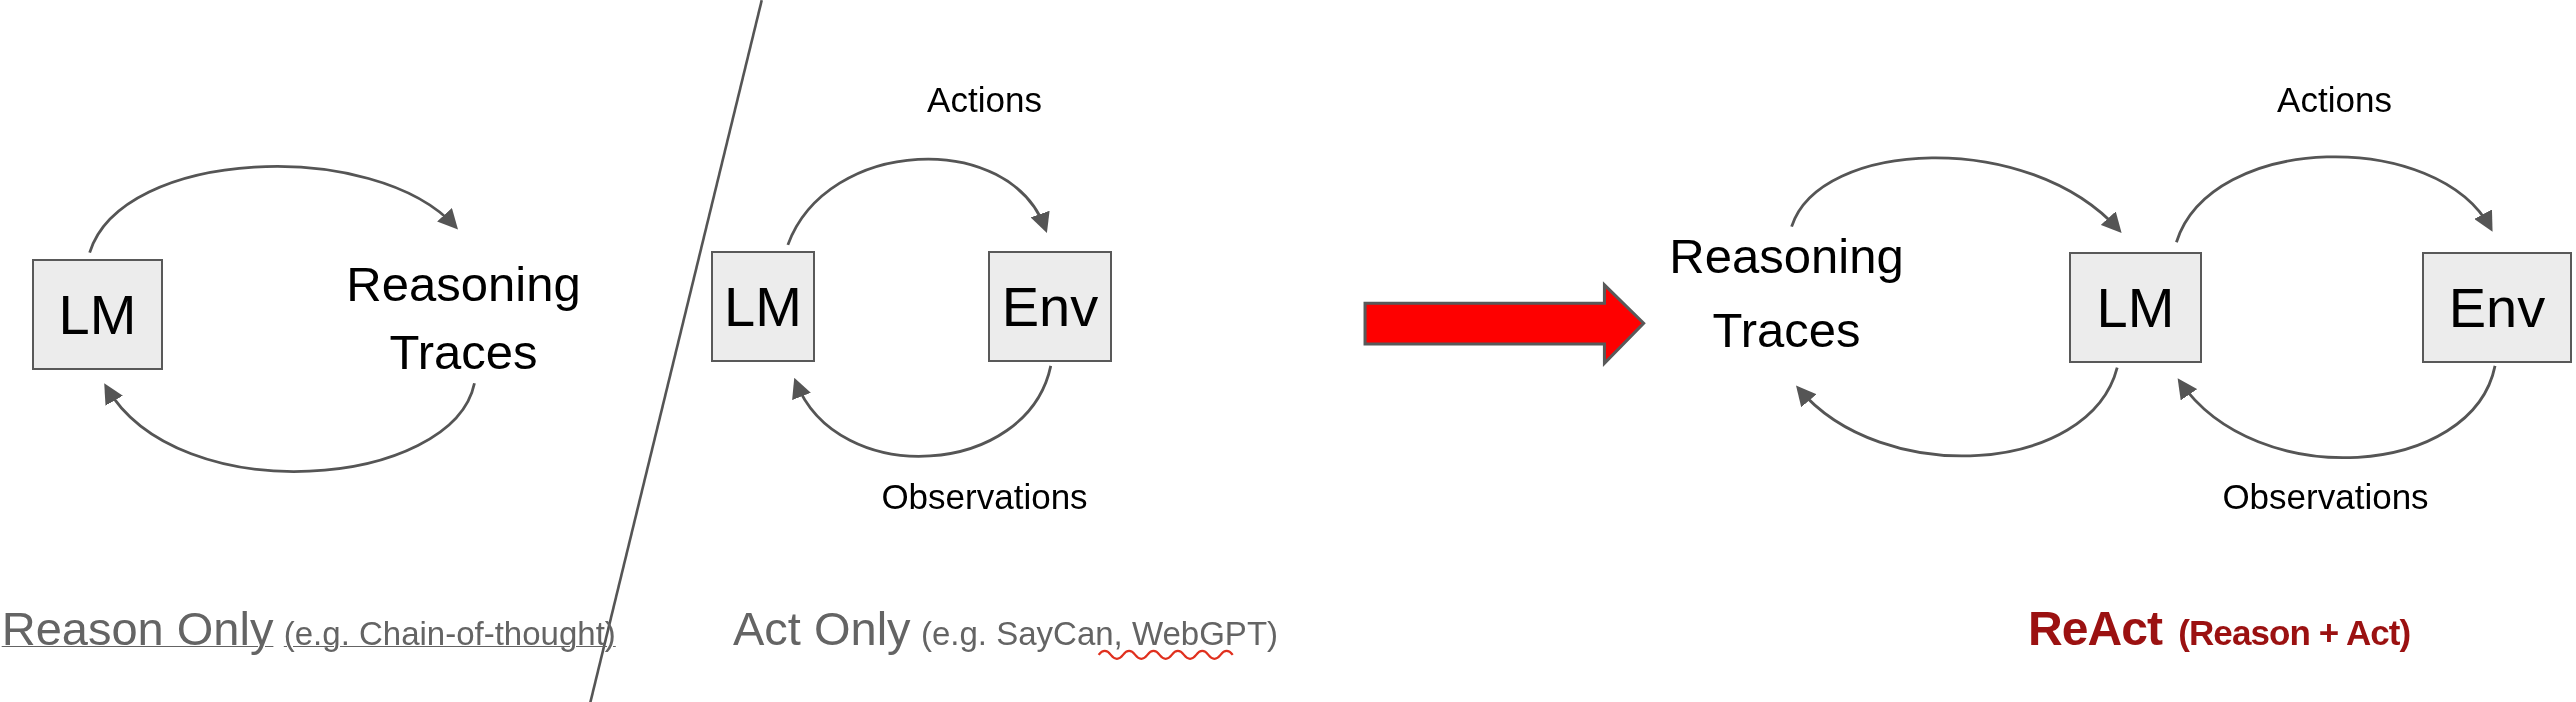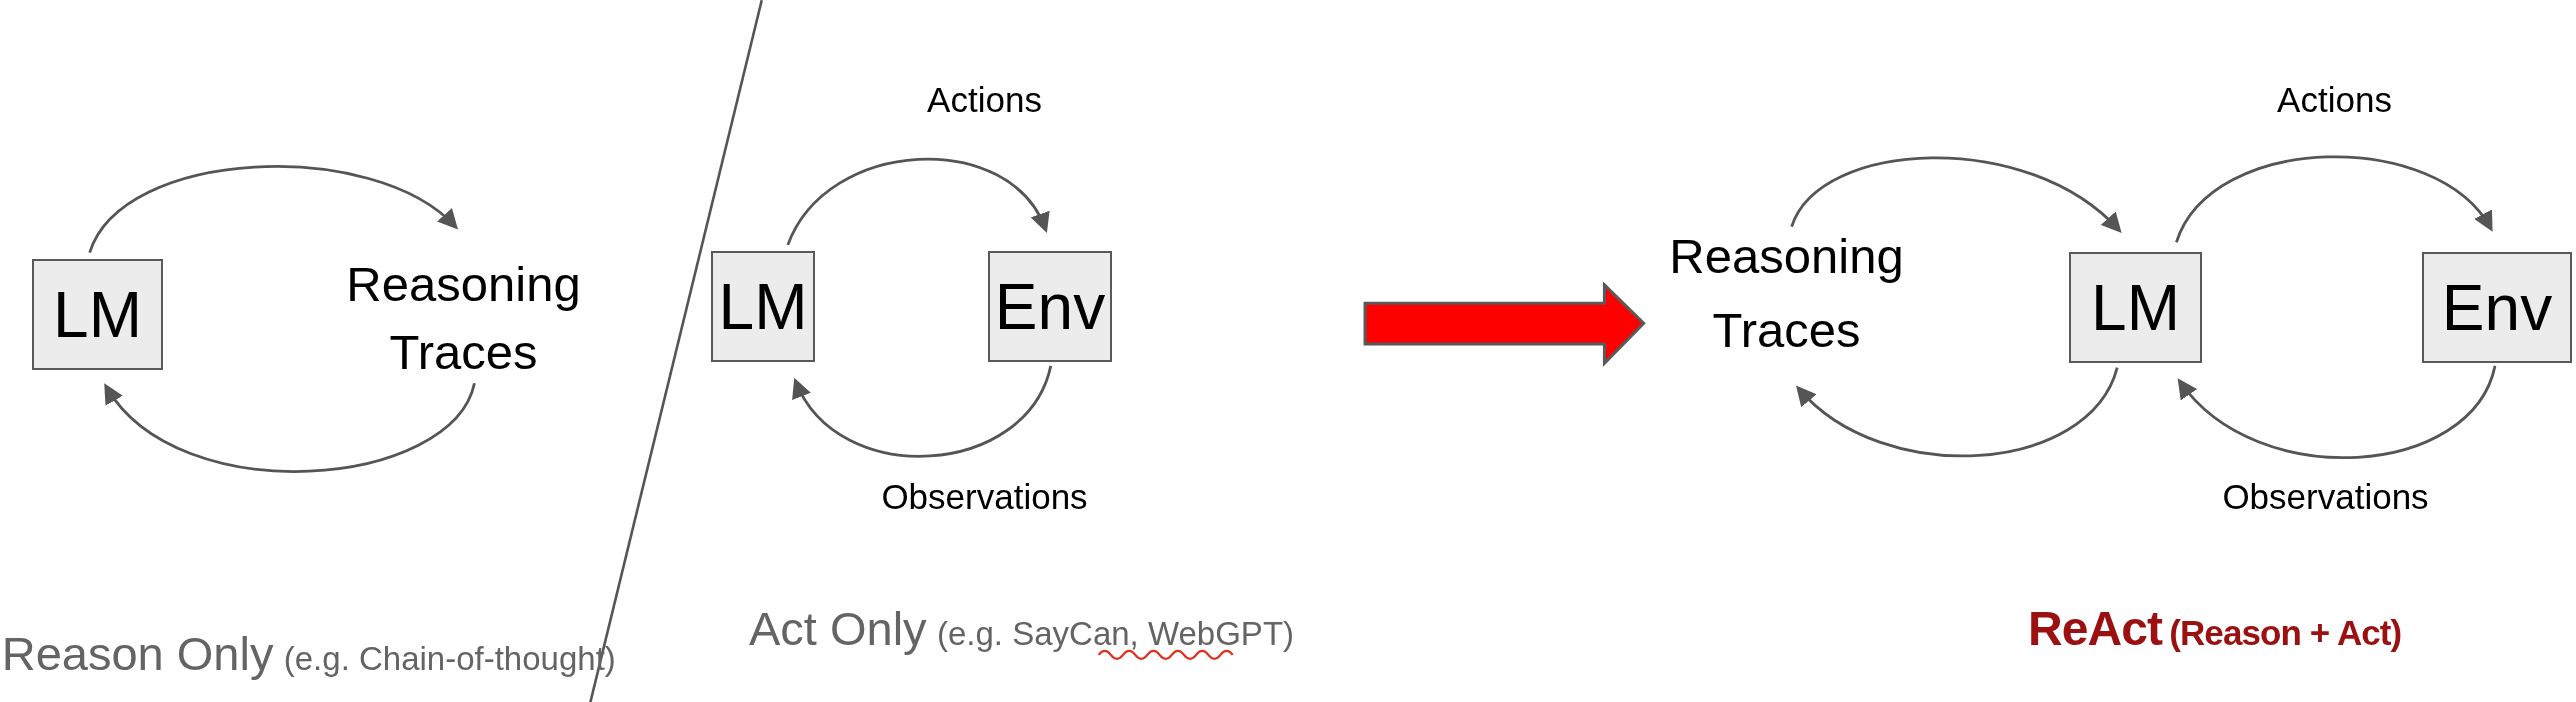--- a/index.html
+++ b/index.html
@@ -23,39 +23,39 @@
   svg.overlay{position:absolute;left:0;top:0;width:2576px;height:703px;}
   .arc{fill:none;stroke:var(--stroke-gray,#555);stroke-width:3.2px;}
   .divider{stroke:var(--stroke-gray,#555);stroke-width:3px;}
   .block-arrow{fill:var(--arrow-red,#fe0000);stroke:var(--box-border,#595959);stroke-width:3.5px;stroke-linejoin:miter;}
   .squiggle{fill:none;stroke:var(--squiggle-red,#e0301e);stroke-width:2.6px;}
   .ah{fill:var(--stroke-gray,#555);}
   .node-box{
     position:absolute;background:var(--box-fill,#ececec);
     border:2.6px solid var(--box-border,#595959);
     display:flex;align-items:center;justify-content:center;
-    font-size:64px;color:#000;
+    font-size:56px;color:#000;
   }
   .flow-label{
     position:absolute;color:var(--label-black,#000);font-size:35px;
     text-align:center;white-space:nowrap;
   }
   .node-text{
     position:absolute;color:var(--label-black,#000);font-size:49px;
     text-align:center;white-space:nowrap;
   }
   .node-text .ln{display:block;}
   .p1-lines .ln{line-height:68px;}
   .p3-lines .ln{line-height:74px;}
   .caption{position:absolute;white-space:nowrap;color:var(--caption-gray,#646464);}
   .cap-main{font-size:47px;}
   .cap-note{font-size:33px;margin-left:10.4px;}
   .caption-react{color:var(--react-red,#9b1111);font-weight:bold;letter-spacing:-0.9px;}
   .caption-react .cap-main{font-size:48px;}
-  .caption-react .cap-note{font-size:35px;margin-left:7px;}
+  .caption-react .cap-note{font-size:35px;margin-left:16px;}
 </style>
 </head>
 <body>
 
 <div class="stage">
 
   <svg class="overlay" viewBox="0 0 2959 807">
     <defs>
       <marker id="ah" viewBox="0 0 10 10" refX="8" refY="5" markerUnits="userSpaceOnUse" markerWidth="23" markerHeight="23" orient="auto">
         <path class="ah" d="M0,0 L10,5 L0,10 z"></path>
@@ -82,35 +82,35 @@
   </svg>
 
   <div>
     <div class="node-box" style="left:32px;top:259px;width:131px;height:111px;">
       <span>LM</span>
     </div>
     <div class="node-text p1-lines" style="left:333px;top:250px;width:261px;">
       <span class="ln">Reasoning</span>
       <span class="ln">Traces</span>
     </div>
-    <div class="caption" style="left:1.7px;top:626px;">
+    <div class="caption" style="left:1.7px;top:601px;text-decoration:underline;">
       <span class="cap-main">Reason Only</span><span class="cap-note">(e.g. Chain-of-thought)</span>
     </div>
   </div>
 
   <div>
     <div class="flow-label" style="left:854px;top:80px;width:261px;">Actions</div>
     <div class="node-box" style="left:711px;top:251px;width:104px;height:111px;">
       <span>LM</span>
     </div>
     <div class="node-box" style="left:988px;top:251px;width:124px;height:111px;">
       <span>Env</span>
     </div>
     <div class="flow-label" style="left:832px;top:477px;width:305px;">Observations</div>
-    <div class="caption" style="left:733px;top:601px;margin-left:16px;">
+    <div class="caption" style="left:733px;top:601px;">
       <span class="cap-main">Act Only</span><span class="cap-note">(e.g. SayCan, WebGPT)</span>
     </div>
   </div>
 
   <div>
     <div class="node-text p3-lines" style="left:1656px;top:219px;width:261px;">
       <span class="ln">Reasoning</span>
       <span class="ln">Traces</span>
     </div>
     <div class="flow-label" style="left:2204px;top:80px;width:261px;">Actions</div>

